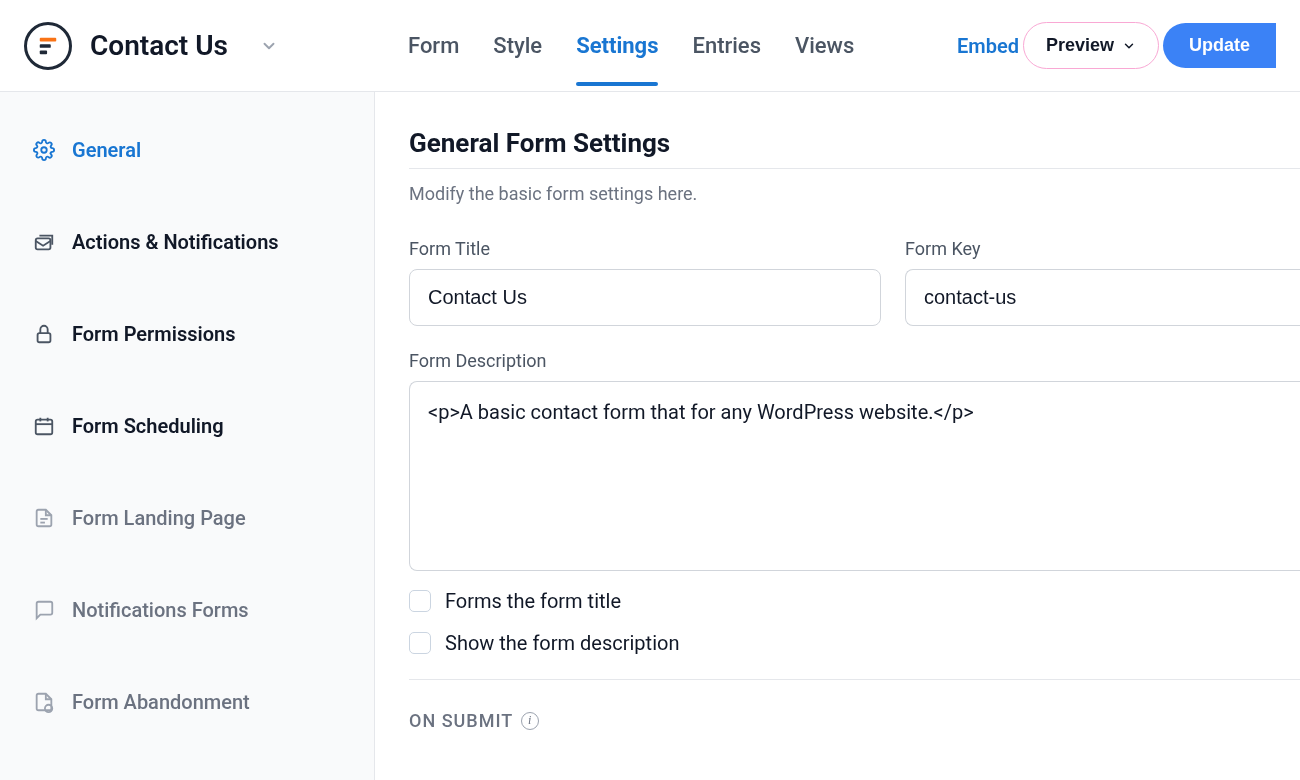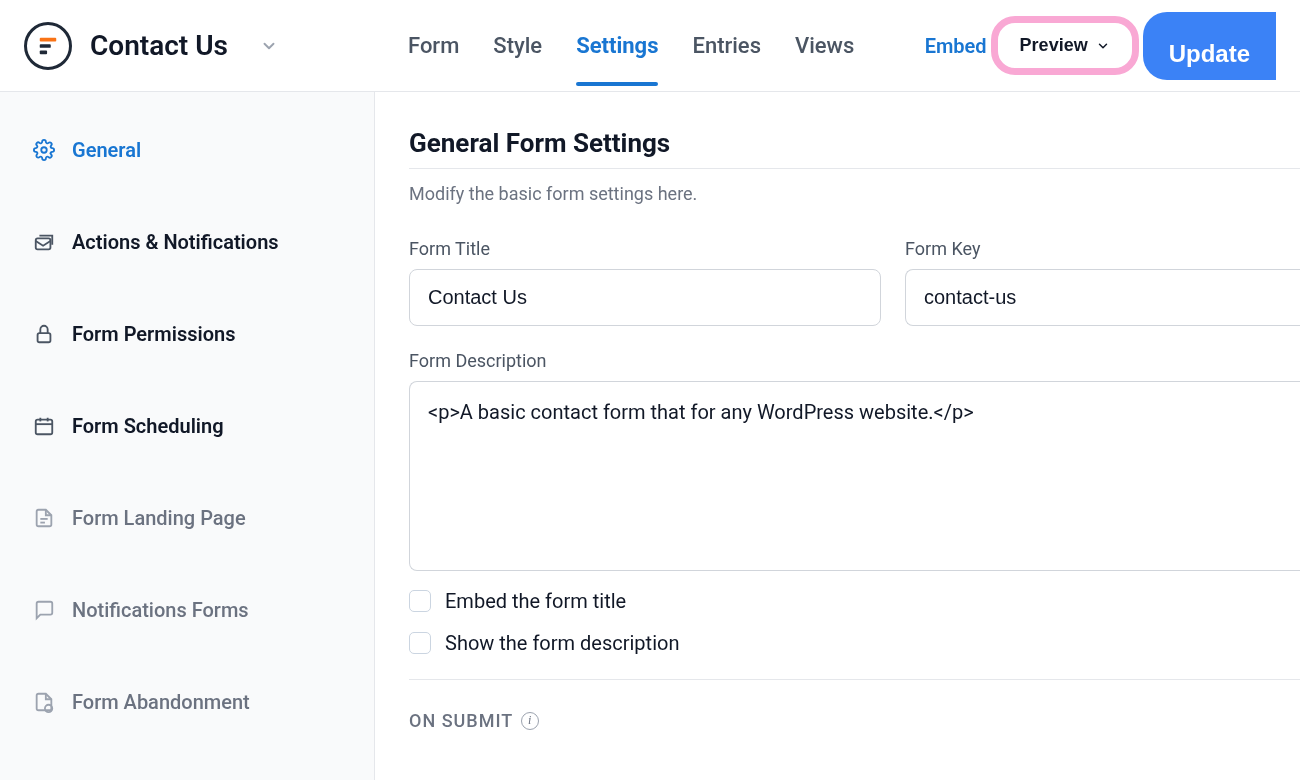--- a/index.html
+++ b/index.html
@@ -76,37 +76,37 @@
     align-items: center;
     gap: 4px;
   }
   .embed-link {
     color: #1976d2;
     font-size: 20px;
     font-weight: 600;
     cursor: pointer;
   }
   .preview-btn {
-    border: 7px solid #f9a8d4;
+    border: 1px solid #f9a8d4;
     border-radius: 24px;
     padding: 12px 22px;
     font-size: 18px;
     font-weight: 600;
     color: #111827;
     background: #fff;
     cursor: pointer;
     display:flex; align-items:center; gap:8px;
   }
   .update-btn {
     border: none;
     background: #3b82f6;
     color: #fff;
     border-radius: 24px;
-    padding: 28px 26px 12px 26px;
-    font-size: 24px;
+    padding: 12px 26px 12px 26px;
+    font-size: 18px;
     font-weight: 600;
     cursor: pointer;
     border-top-right-radius: 0; border-bottom-right-radius: 0;
   }
 
   
   .body {
     display: flex;
     height: calc(780px - 92px);
   }
@@ -347,21 +347,21 @@
       </div>
     </div>
 
     <div class="field">
       <label class="flabel">Form Description</label>
       <textarea class="textarea" style="">&lt;p&gt;A basic contact form that for any WordPress website.&lt;/p&gt;</textarea>
     </div>
 
     <div class="checkrow">
       <div class="chk"></div>
-      <span>Embed the form title</span>
+      <span>Forms the form title</span>
     </div>
     <div class="checkrow">
       <div class="chk"></div>
       <span>Show the form description</span>
     </div>
 
     <div class="hr" style="margin-top:24px"></div>
 
     <div class="subhead">
       <span>ON SUBMIT</span>

